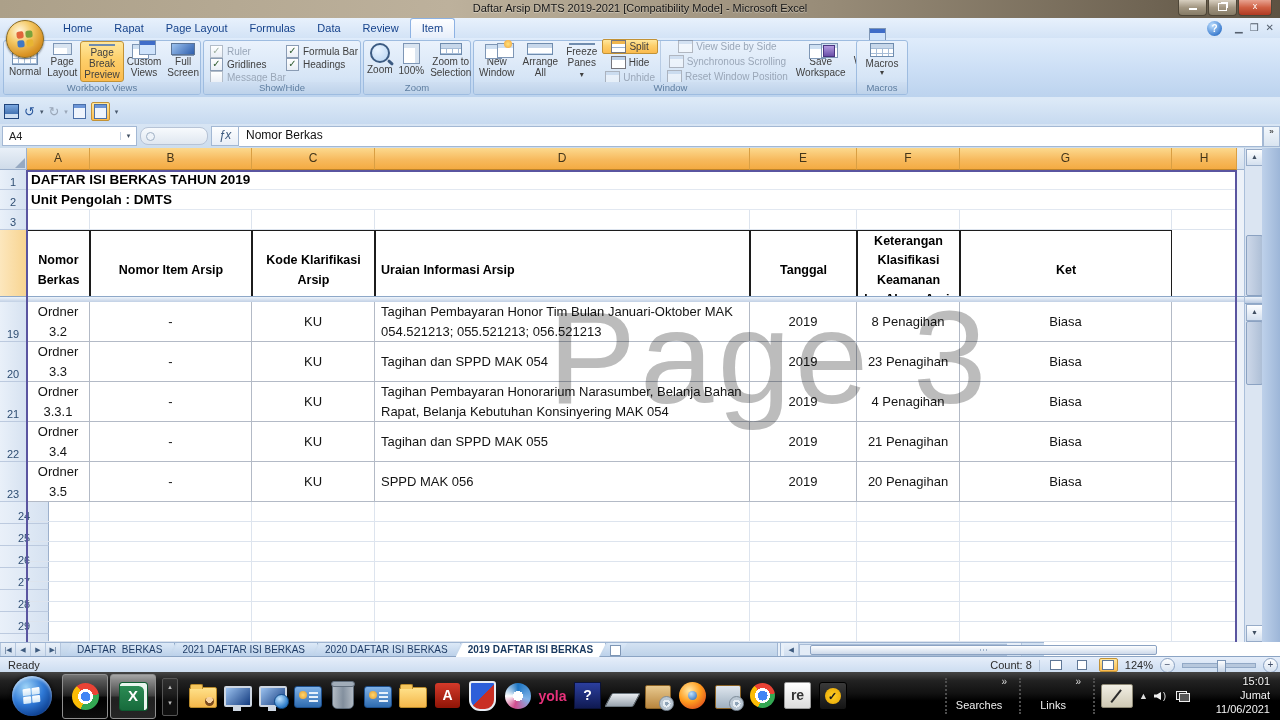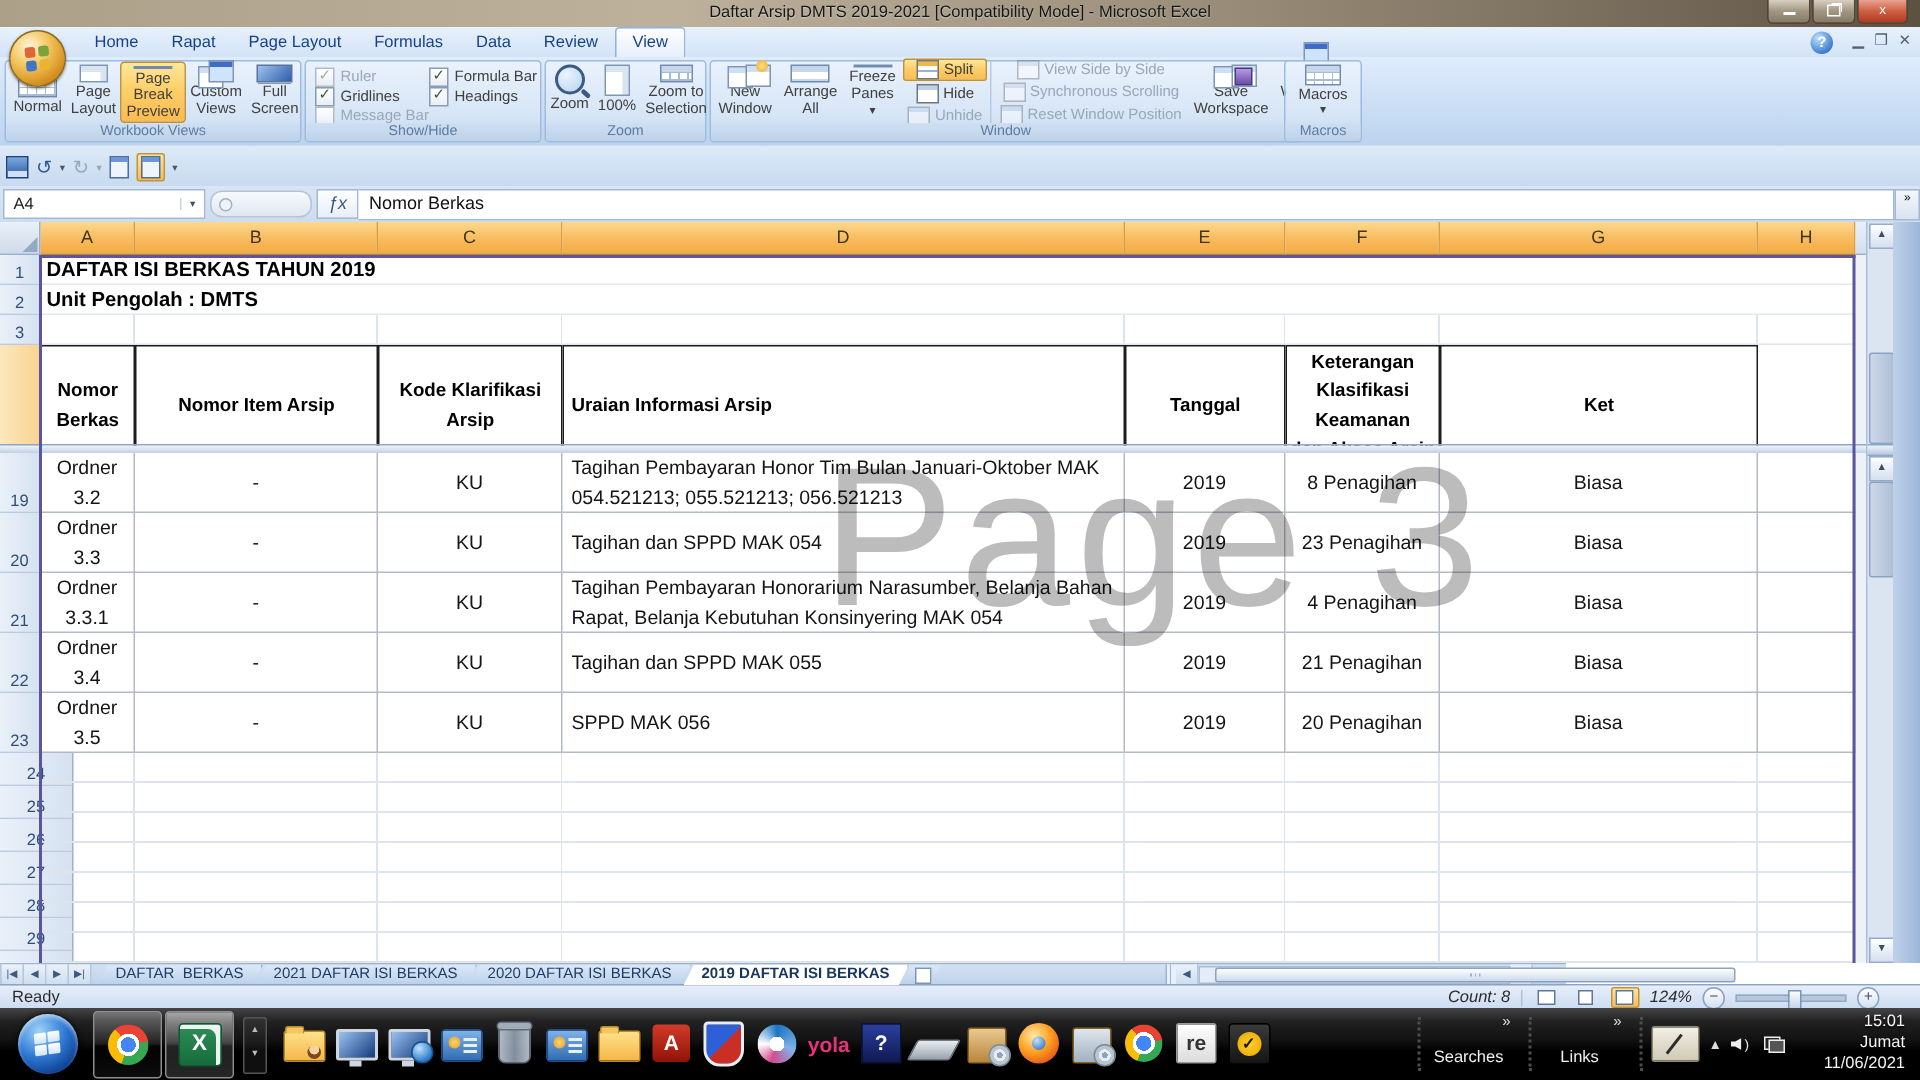--- a/index.html
+++ b/index.html
@@ -113,21 +113,21 @@
   .stab.active{background:#fff;font-weight:bold;color:#17375e;z-index:2;}
   .instab{width:26px;background:linear-gradient(#dce9f7,#b9cfe9);clip-path:polygon(7px 0,100% 0,calc(100% - 7px) 100%,0 100%);margin-left:-5px;position:relative;}
   .instab i{position:absolute;left:9px;top:2px;width:9px;height:9px;background:#fff;border:1px solid #7e96b5;}
   .tsplit{width:7px;margin-left:150px;background:linear-gradient(90deg,#9fb5d2 1px,#e8f0f9 1px 3px,#9fb5d2 3px 4px,#e8f0f9 4px);}
   .htrack{flex:1;background:#e3ecf7;border:1px solid #a8bcd6;position:relative;margin:1px 0;}
   .hthumb{position:absolute;left:10px;top:0;bottom:0;width:345px;background:linear-gradient(#fdfeff,#cdd9ea);border:1px solid #8ba2c2;border-radius:2px;}
   .hthumb:after{content:"";position:absolute;left:50%;top:3px;bottom:3px;width:7px;margin-left:-4px;background:repeating-linear-gradient(90deg,#9db1ca 0 1px,rgba(0,0,0,0) 1px 3px);}
   
   .statusbar{position:absolute;left:0;top:656px;width:1280px;height:16px;background:linear-gradient(#e6eefa,#cbdcf0);border-top:1px solid #8ba4c4;display:flex;align-items:center;font-size:11px;color:#2c2c2c;}
   .statusbar .ready{padding-left:8px;}
-  .sright{margin-left:auto;display:flex;align-items:center;gap:7px;padding-right:27px;font-style:italic;}
+  .sright{margin-left:auto;display:flex;align-items:center;gap:7px;padding-right:2px;}
   .vsep{width:1px;height:11px;background:#aebfd6;}
   .viewbtn{width:17px;height:12px;border:1px solid rgba(0,0,0,0);display:flex;align-items:center;justify-content:center;}
   .viewbtn.on{background:linear-gradient(#ffe79c,#fbbb4e);border:1px solid #c29236;border-radius:2px;}
   .vb-i{width:10px;height:8px;border:1px solid #5f7essential;border:1px solid #5f7796;background:#fff;}
   .zslider{width:72px;height:3px;background:#b7c8dd;border:1px solid #92a9c6;position:relative;}
   .zthumb{position:absolute;left:34px;top:-4px;width:7px;height:11px;background:linear-gradient(#fdfeff,#c3d2e5);border:1px solid #7d96b6;}
   .zbtn{width:13px;height:13px;border-radius:50%;background:linear-gradient(#fdfeff,#d4e0ef);border:1px solid #8ba2c2;text-align:center;line-height:11px;font-size:10px;color:#44506A;}
   
   .taskbar{position:absolute;left:0;top:672px;width:1280px;height:48px;background:linear-gradient(#454545,#222 18%,#111 45%,#000 60%,#000);}
   .startorb{position:absolute;left:12px;top:4px;width:40px;height:40px;border-radius:50%;background:radial-gradient(circle at 35% 28%,#9fd4f7,#2f79d6 45%,#0d3f8f 78%,#072a60);box-shadow:inset 0 2px 3px rgba(255,255,255,.6),0 0 4px #000;}
@@ -203,21 +203,21 @@
           <i style="background:#e8b432"></i>
       </span>
     </div>
     <div class="tabs">
       <div class="rtab">Home</div>
       <div class="rtab">Rapat</div>
       <div class="rtab">Page Layout</div>
       <div class="rtab">Formulas</div>
       <div class="rtab">Data</div>
       <div class="rtab">Review</div>
-      <div class="rtab active">View</div>
+      <div class="rtab active">Item</div>
     </div>
     <div class="help-btn">?</div>
     <div class="wbc">
       <span>▁</span>
       <span>❒</span>
       <span>✕</span>
     </div>
   </div>
 
   <div class="ribbon">

